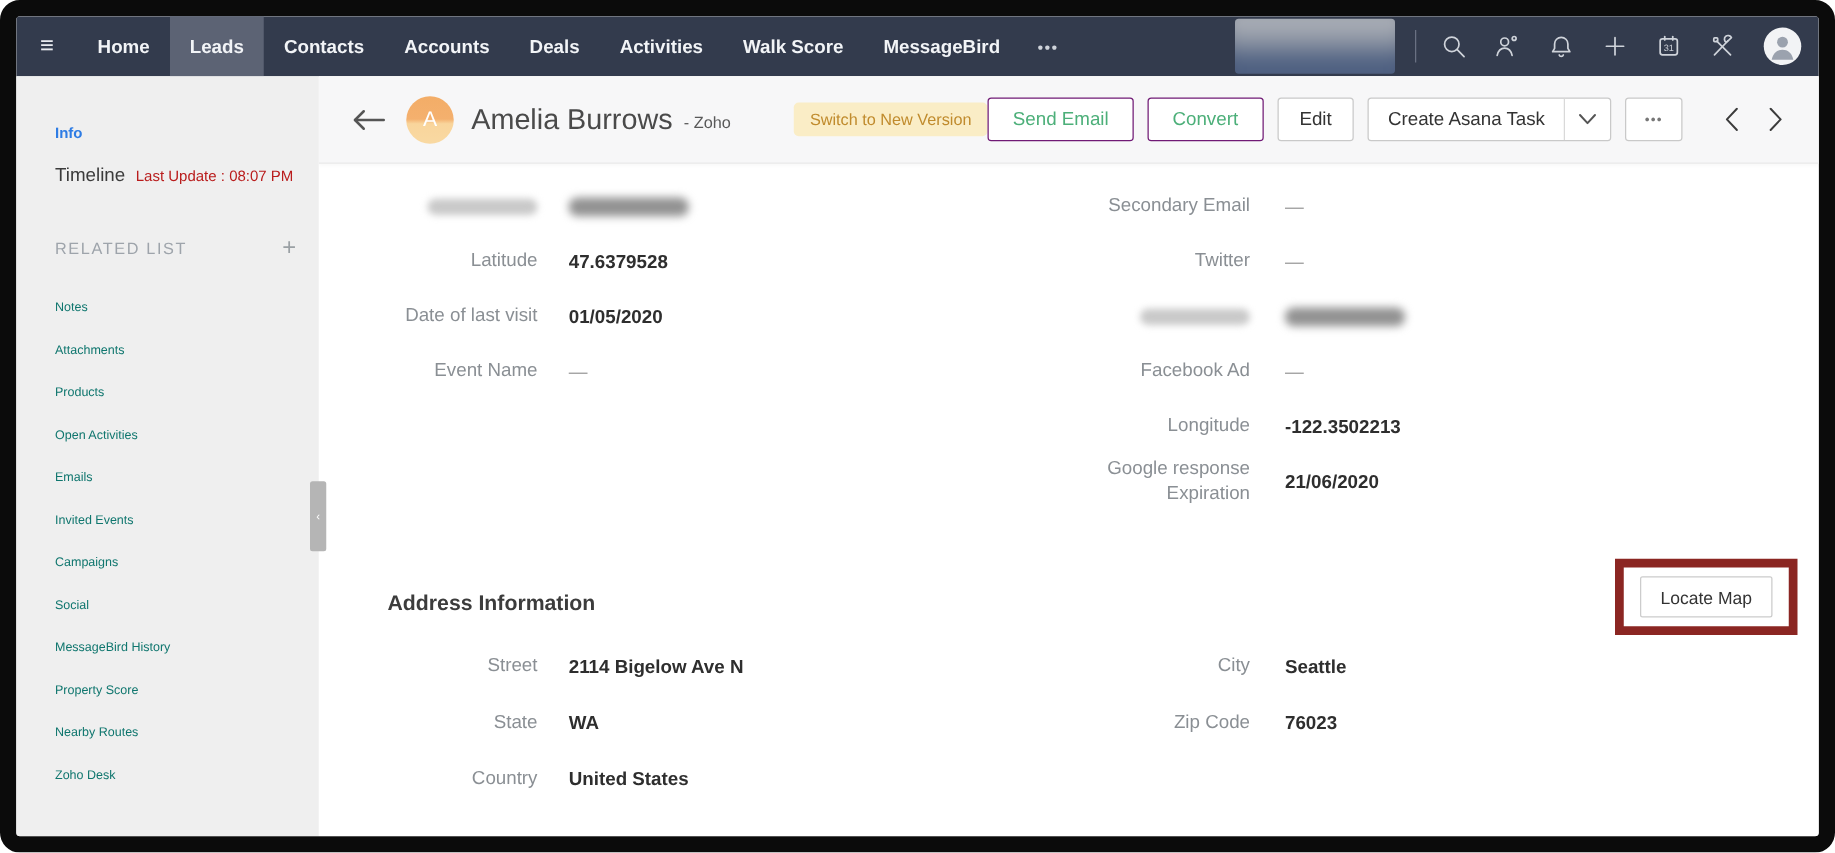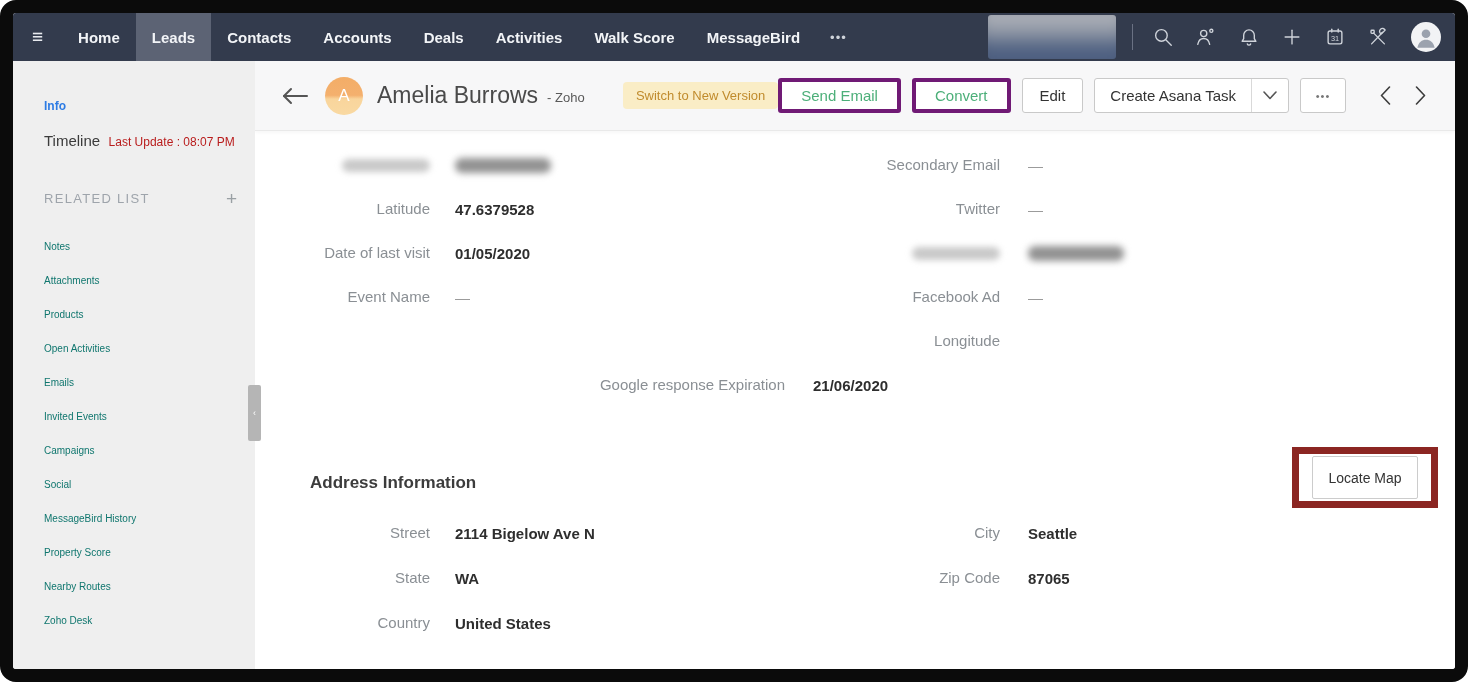--- a/index.html
+++ b/index.html
@@ -81,21 +81,21 @@
   .rec-title { font-size:23px; color:#4a4a4a; white-space:nowrap; }
   .rec-subtitle { font-size:13px; color:#595959; margin-left:9px; position:relative; top:2px; white-space:nowrap; }
 
   .hdr-actions { margin-left:auto; display:flex; align-items:center; }
   .btn { font-family:inherit; cursor:pointer; background:#ffffff; white-space:nowrap; }
   .btn-switch {
     background:#FAEDC6; color:#C08B2D; border:none; border-radius:4px;
     font-size:13px; height:27px; padding:0 13px; 
   }
   .btn-green {
-    border:4px solid #701a75; color:#4caf79; border-radius:3px;
+    border:1px solid #701a75; color:#4caf79; border-radius:3px;
     font-size:15px; height:35px; padding:0 19px; margin-right:11px;
   }
   .btn-plain {
     border:1px solid #c9c9c9; color:#333; border-radius:3px;
     font-size:15px; height:35px; padding:0 17px; margin-right:11px;
   }
   .btn-split { display:flex; align-items:stretch; border:1px solid #c9c9c9; border-radius:3px; height:35px; margin-right:11px; background:#fff; }
   .btn-split .split-label { display:flex; align-items:center; padding:0 15px; font-size:15px; color:#333; cursor:pointer; }
   .btn-split .split-sep { width:1px; background:#d9d9d9; }
   .btn-split .split-caret { width:36px; display:flex; align-items:center; justify-content:center; cursor:pointer; }
@@ -122,21 +122,21 @@
   .redacted-value { width:96px; height:15px; background:#929292; filter:blur(3.5px); }
 
   .section-title { margin-top:66px; font-size:17px; font-weight:bold; color:#3c3c3c; }
   .address-grid { margin-top:18px; display:grid; grid-template-columns:145px 358px 215px 1fr; grid-auto-rows:45px; }
 
   .locate-wrap {
     position:absolute; left:1037px; top:316px; width:146px; height:61px;
     border:7px solid #8B2622; display:flex; align-items:center; justify-content:center;
     background:#ffffff;
   }
-  .btn-locate { border:1px solid #cccccc; border-radius:2px; background:#fff; color:#333; font-size:14px; height:43px; padding:0 15px; }
+  .btn-locate { border:1px solid #cccccc; border-radius:2px; background:#fff; color:#333; font-size:14px; height:33px; padding:0 15px; }
 </style>
 </head>
 <body>
 
 <div class="frame">
   <div class="app">
 
     <div class="navbar">
       <div class="hamburger">≡</div>
       <div class="nav-items">
@@ -300,36 +300,37 @@
               <div class="cell val">
                 <span class="redacted redacted-value"></span>
               </div>
               <div class="cell lbl c1">Event Name</div>
               <div class="cell val empty-value">—</div>
               <div class="cell lbl c2">Facebook Ad</div>
               <div class="cell val empty-value">—</div>
               <div class="cell lbl c1"></div>
               <div class="cell val"></div>
               <div class="cell lbl c2">Longitude</div>
+              <div class="cell val">-122.3502213</div>
               <div class="cell lbl c1"></div>
               <div class="cell val"></div>
               <div class="cell lbl c2">Google response Expiration</div>
               <div class="cell val">21/06/2020</div>
             </div>
 
           <div class="section-title">Address Information</div>
           <div class="address-grid" id="address-grid">
               <div class="cell lbl c1">Street</div>
               <div class="cell val">2114 Bigelow Ave N</div>
               <div class="cell lbl c2">City</div>
               <div class="cell val">Seattle</div>
               <div class="cell lbl c1">State</div>
               <div class="cell val">WA</div>
               <div class="cell lbl c2">Zip Code</div>
-              <div class="cell val">87065</div>
+              <div class="cell val">76023</div>
               <div class="cell lbl c1">Country</div>
               <div class="cell val">United States</div>
               <div class="cell lbl c2"></div>
               <div class="cell val"></div>
             </div>
 
           <div class="locate-wrap">
             <button class="btn btn-locate">Locate Map</button>
           </div>
         </div>

